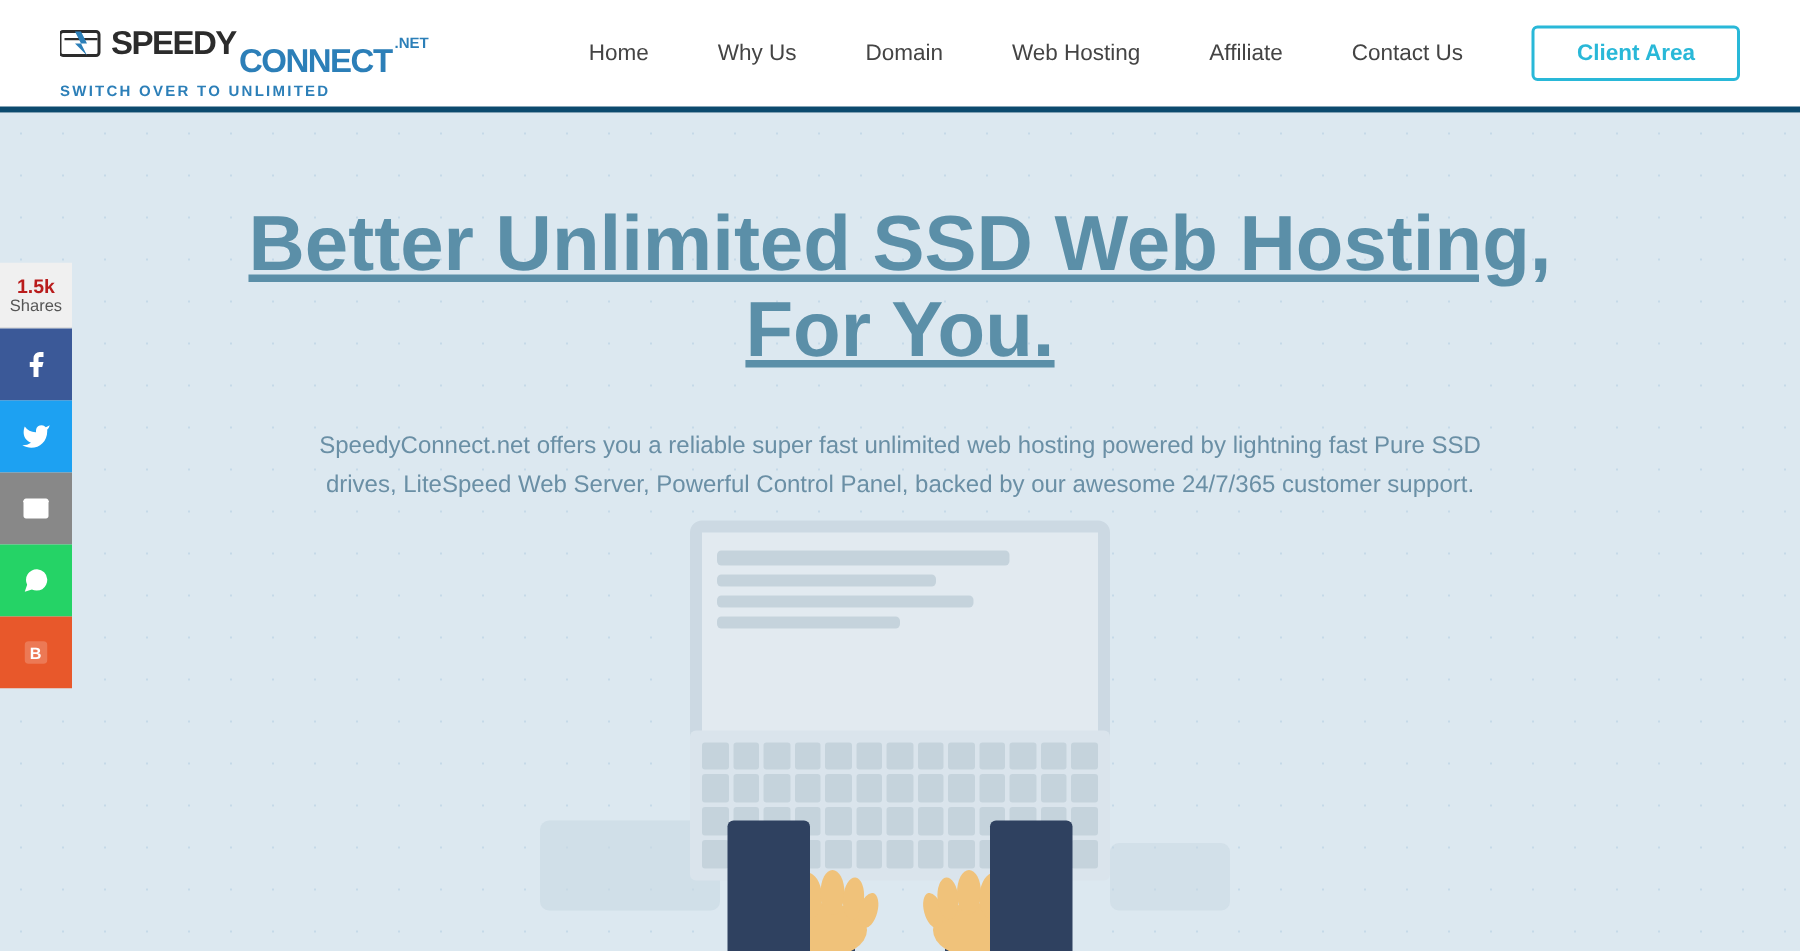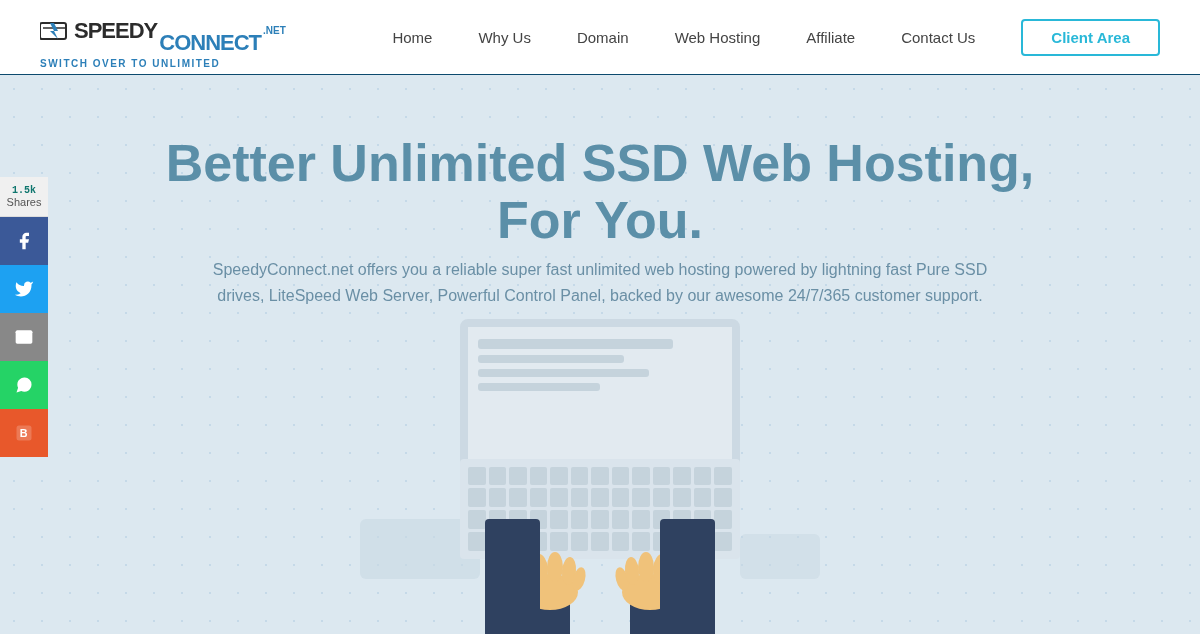--- a/index.html
+++ b/index.html
@@ -5,21 +5,21 @@
     * { margin: 0; padding: 0; box-sizing: border-box; }
     body { font-family: 'Segoe UI', Arial, sans-serif; overflow-x: hidden; }
 
     
     .header {
       display: flex;
       align-items: center;
       justify-content: space-between;
       padding: 10px 40px;
       background: #fff;
-      border-bottom: 1px solid #0c4a6e;
+      border-bottom: 4px solid #0c4a6e;
       position: relative;
       z-index: 10;
       height: 75px;
     }
     .logo-area {
       display: flex;
       flex-direction: column;
     }
     .logo-text {
       display: flex;
@@ -73,21 +73,21 @@
     }
     .share-count {
       background: #f0f0f0;
       text-align: center;
       padding: 8px 6px;
       font-size: 11px;
       color: #555;
       border-bottom: 1px solid #ddd;
       width: 48px;
     }
-    .share-count .count { font-size: 10px; font-weight: 700; color: #0f766e; display: block; font-family: Liberation Mono, monospace; }
+    .share-count .count { font-size: 13px; font-weight: 700; color: #b91c1c; display: block; }
     .social-btn {
       width: 48px;
       height: 48px;
       display: flex;
       align-items: center;
       justify-content: center;
       color: #fff;
       font-size: 20px;
       cursor: pointer;
       border: none;
@@ -113,22 +113,23 @@
       position: relative;
       overflow: hidden;
     }
 
     .hero-title {
       font-size: 52px;
       font-weight: 800;
       color: #5b8fa8;
       text-align: center;
       line-height: 1.1;
-      margin-bottom: 8px;
+      margin-bottom: 36px;
       max-width: 900px;
+      text-decoration: underline;
     }
 
     .hero-subtitle {
       font-size: 16px;
       color: #6a8fa5;
       text-align: center;
       max-width: 800px;
       line-height: 1.6;
     }
 

